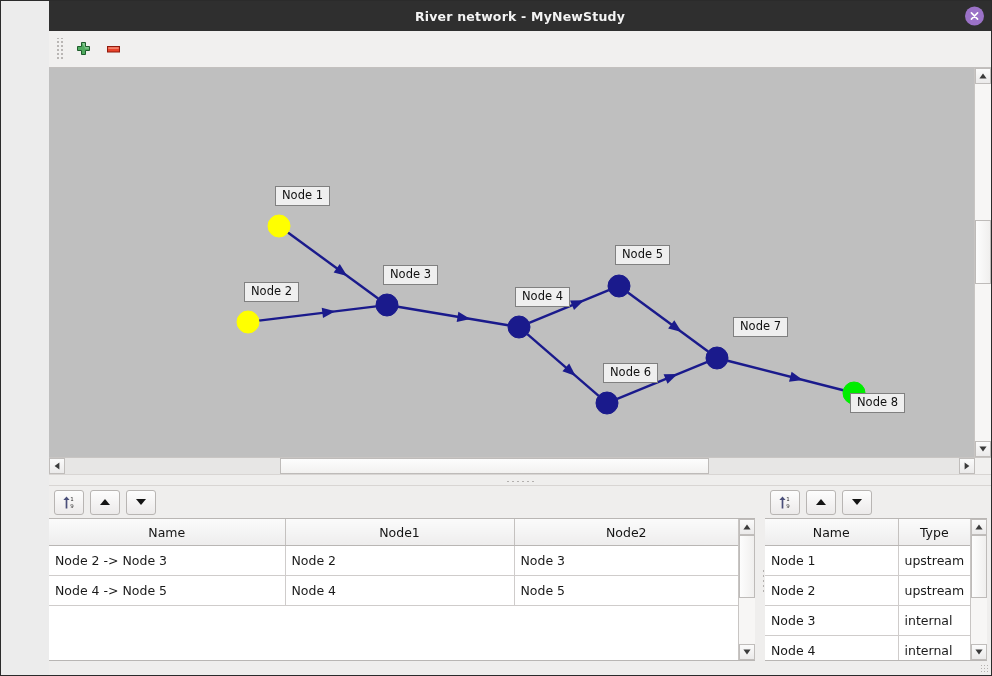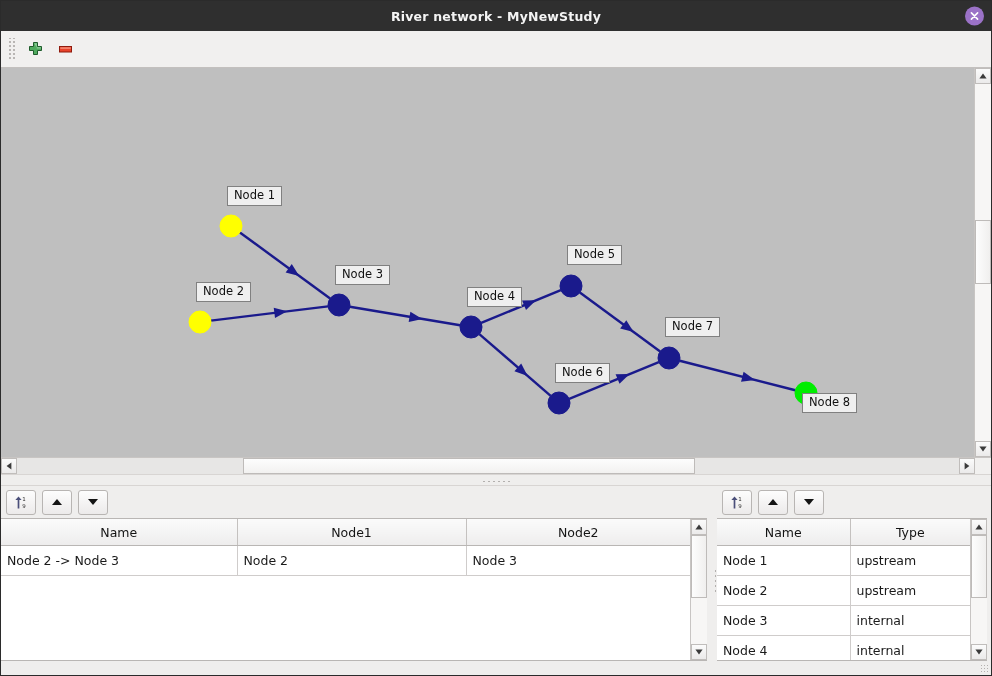--- a/index.html
+++ b/index.html
@@ -10,20 +10,21 @@
     font-family: "DejaVu Sans", sans-serif;
   }
   .window {
     position: relative;
     width: 992px; height: 676px;
     background: #ececec;
     box-sizing: border-box;
     border: 1px solid #2b2b2b;
     display: flex;
     flex-direction: column;
+    padding-left: 48px;
   }
   
   .titlebar {
     height: 30px;
     background: #2f2f2f;
     color: #ffffff;
     display: flex;
     align-items: center;
     justify-content: center;
     position: relative;
@@ -308,21 +309,21 @@
             <circle cx="668" cy="290" r="11" fill="#1a1a8c" stroke="#1a1a8c" stroke-width="1"></circle>
             <circle cx="805" cy="325" r="11" fill="#00ee00" stroke="#00ee00" stroke-width="1"></circle>
           </svg>
         <div id="labels">
             <div class="node-label" style="left: 226px; top: 118px;">Node 1</div>
             <div class="node-label" style="left: 195px; top: 214px;">Node 2</div>
             <div class="node-label" style="left: 334px; top: 197px;">Node 3</div>
             <div class="node-label" style="left: 466px; top: 219px;">Node 4</div>
             <div class="node-label" style="left: 566px; top: 177px;">Node 5</div>
             <div class="node-label" style="left: 554px; top: 295px;">Node 6</div>
-            <div class="node-label" style="left: 664px; top: 249px;">Node 7</div>
+            <div class="node-label" style="left: 684px; top: 249px;">Node 7</div>
             <div class="node-label" style="left: 801px; top: 285px; margin-top: 40px;">Node 8</div>
           </div>
       </div>
       <div class="vsb">
         <div class="sb-arrow">
           <svg width="8" height="6" viewBox="0 0 8 6">
               <path d="M4 0.6 L7.6 5.4 L0.4 5.4 Z" fill="#3b3b3b"></path>
             </svg>
         </div>
         <div class="vsb-track">
@@ -394,20 +395,25 @@
                   <th>Node1</th>
                   <th>Node2</th>
                 </tr>
               </thead>
             <tbody id="branch-body">
                 <tr>
                   <td>Node 2 -&gt; Node 3</td>
                   <td>Node 2</td>
                   <td>Node 3</td>
                 </tr>
+                <tr>
+                  <td>Node 4 -&gt; Node 5</td>
+                  <td>Node 4</td>
+                  <td>Node 5</td>
+                </tr>
               </tbody>
           </table>
         </div>
         <div class="vsb">
           <div class="sb-arrow">
             <svg width="8" height="6" viewBox="0 0 8 6">
                 <path d="M4 0.6 L7.6 5.4 L0.4 5.4 Z" fill="#3b3b3b"></path>
               </svg>
           </div>
           <div class="vsb-track">

